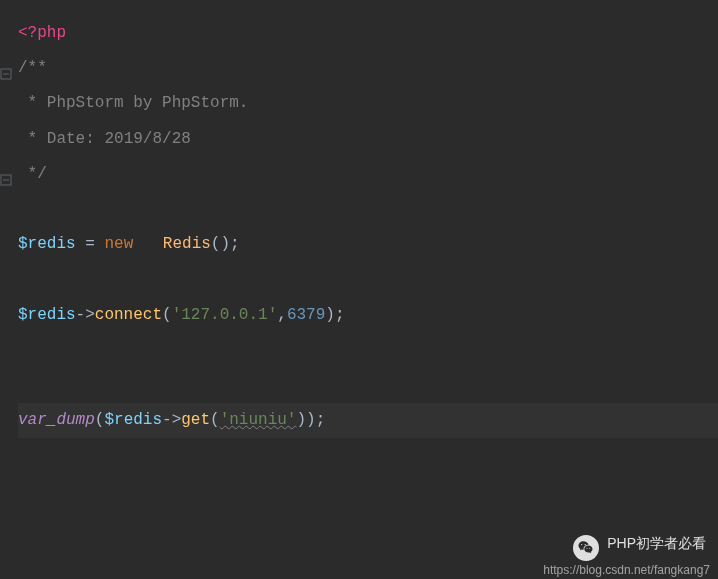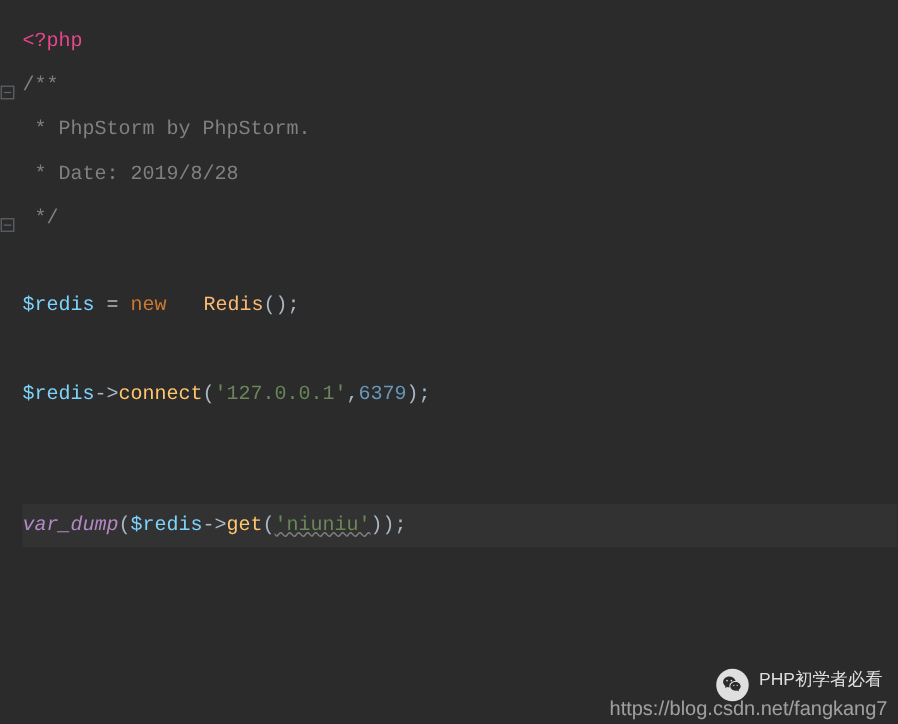--- a/index.html
+++ b/index.html
@@ -73,21 +73,21 @@
     .watermark-text {
       color: #ffffff;
       font-size: 14px;
       font-family: 'Microsoft YaHei', sans-serif;
     }
     .url-watermark {
       position: absolute;
       bottom: 2px;
       right: 8px;
       color: #ffffff;
-      font-size: 16px;
+      font-size: 12px;
       opacity: 0.55;
       font-family: Arial, sans-serif;
     }
   </style>
 </head>
 <body>
 
 <div class="code-area">
   <div class="line"><span class="tag-open">&lt;?php</span></div>
   <div class="line"><span class="gutter-icon"><svg viewBox="0 0 12 12">

